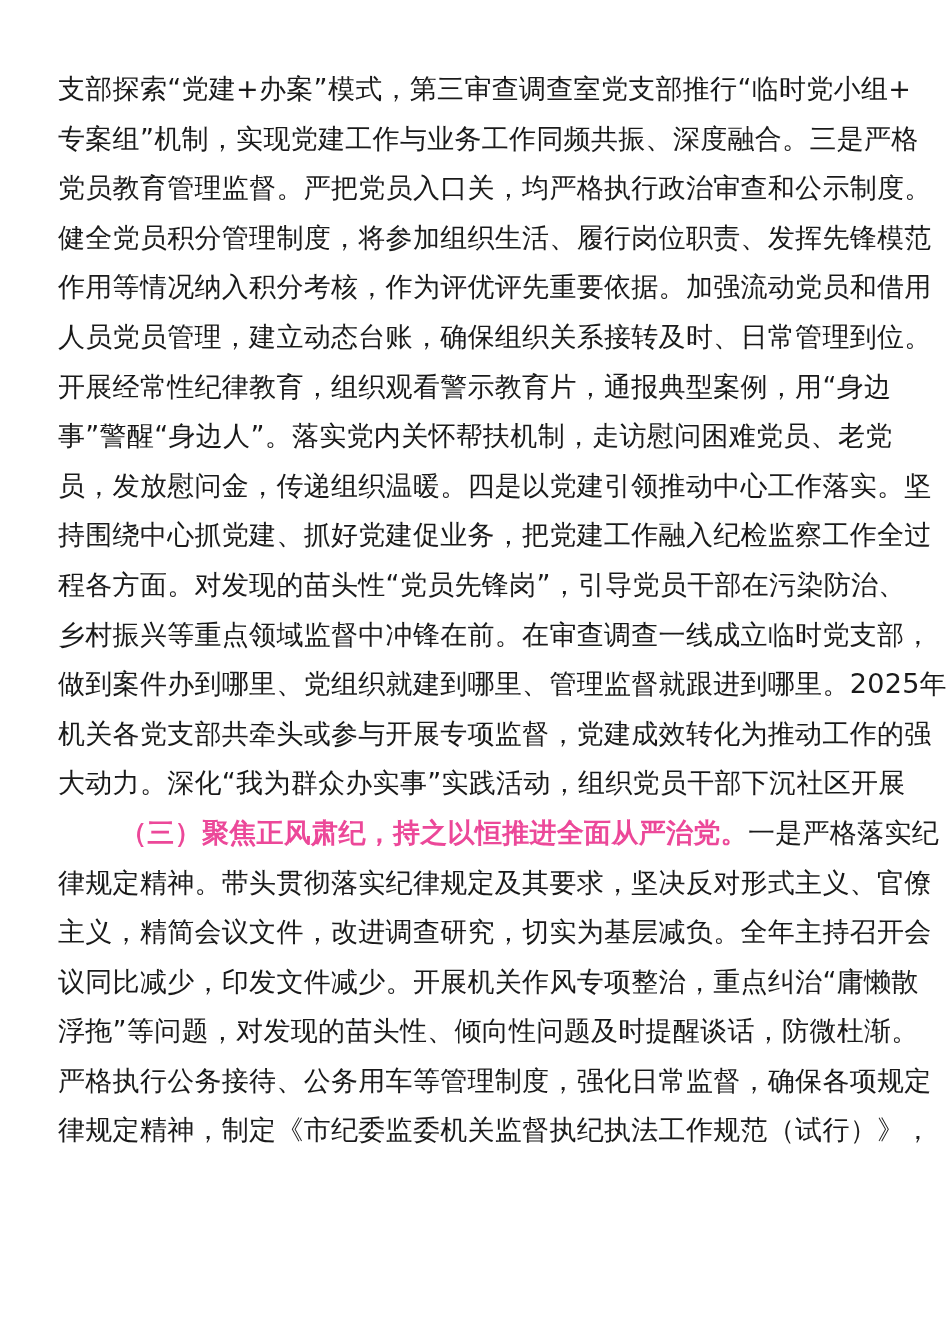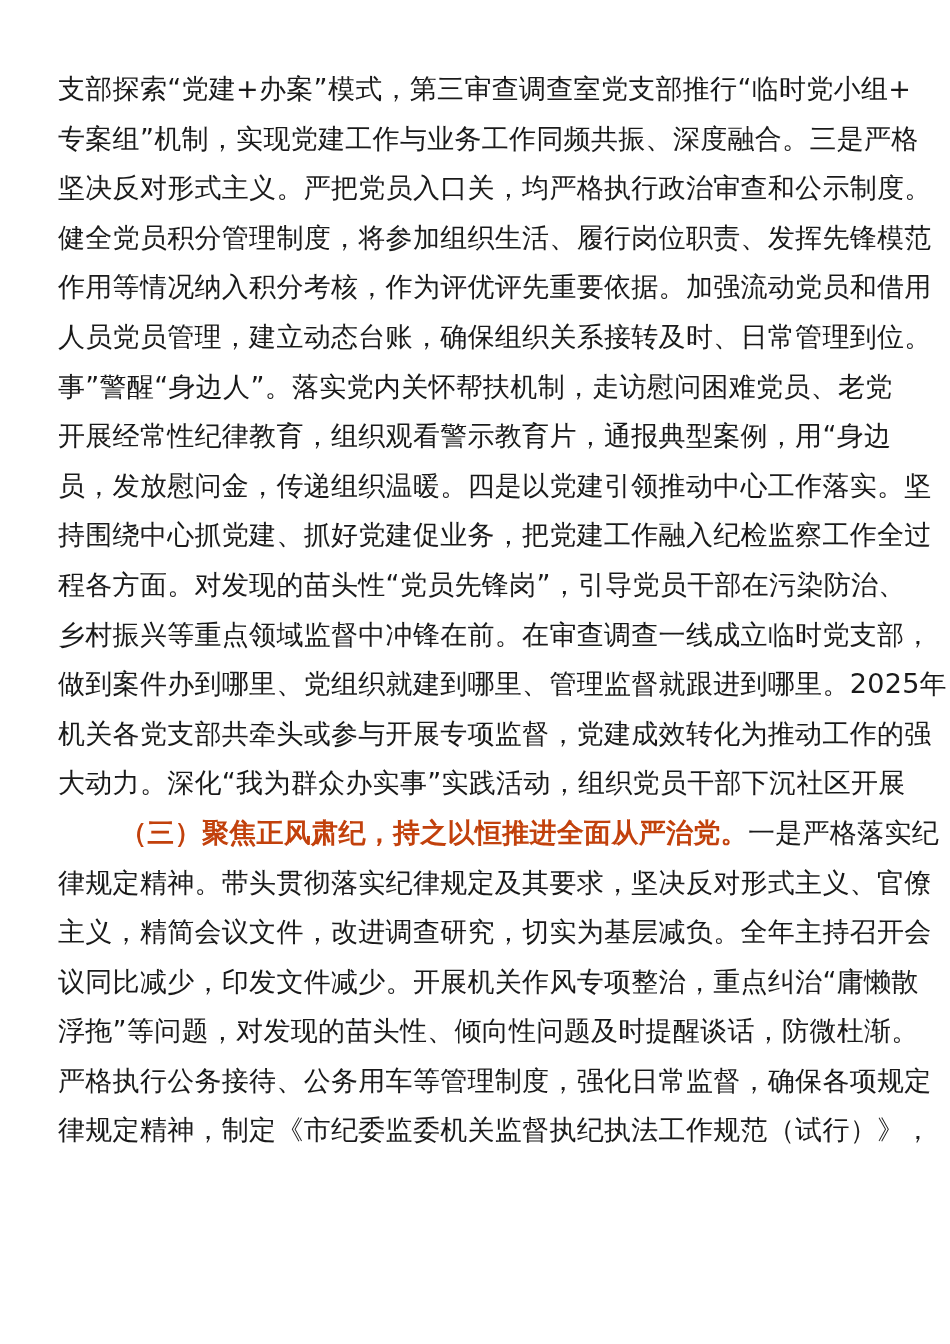--- a/index.html
+++ b/index.html
@@ -25,45 +25,45 @@
       text-align: justify;
       text-justify: inter-character;
       letter-spacing: 0.3px;
     }
     .para {
       margin: 0;
       padding: 0;
     }
     .heading {
       font-weight: bold;
-      color: #c2410c;
+      color: #ec4899;
     }
     .line {
       display: block;
       white-space: nowrap;
       text-align-last: justify;
       height: 49.6px;
     }
     .line.last {
       text-align-last: left;
     }
   </style>
 </head>
 <body>
 
 <div class="page">
   <div class="para">
     <span class="line">支部探索“党建+办案”模式，第三审查调查室党支部推行“临时党小组+</span>
     <span class="line">专案组”机制，实现党建工作与业务工作同频共振、深度融合。三是严格</span>
-    <span class="line last">坚决反对形式主义。严把党员入口关，均严格执行政治审查和公示制度。</span>
+    <span class="line last">党员教育管理监督。严把党员入口关，均严格执行政治审查和公示制度。</span>
     <span class="line">健全党员积分管理制度，将参加组织生活、履行岗位职责、发挥先锋模范</span>
     <span class="line">作用等情况纳入积分考核，作为评优评先重要依据。加强流动党员和借用</span>
     <span class="line last">人员党员管理，建立动态台账，确保组织关系接转及时、日常管理到位。</span>
+    <span class="line last">开展经常性纪律教育，组织观看警示教育片，通报典型案例，用“身边</span>
     <span class="line">事”警醒“身边人”。落实党内关怀帮扶机制，走访慰问困难党员、老党</span>
-    <span class="line last">开展经常性纪律教育，组织观看警示教育片，通报典型案例，用“身边</span>
     <span class="line">员，发放慰问金，传递组织温暖。四是以党建引领推动中心工作落实。坚</span>
     <span class="line">持围绕中心抓党建、抓好党建促业务，把党建工作融入纪检监察工作全过</span>
     <span class="line">程各方面。对发现的苗头性“党员先锋岗”，引导党员干部在污染防治、</span>
     <span class="line">乡村振兴等重点领域监督中冲锋在前。在审查调查一线成立临时党支部，</span>
     <span class="line">做到案件办到哪里、党组织就建到哪里、管理监督就跟进到哪里。2025年，</span>
     <span class="line">机关各党支部共牵头或参与开展专项监督，党建成效转化为推动工作的强</span>
     <span class="line">大动力。深化“我为群众办实事”实践活动，组织党员干部下沉社区开展</span>
   </div>
 
   <div class="para">

